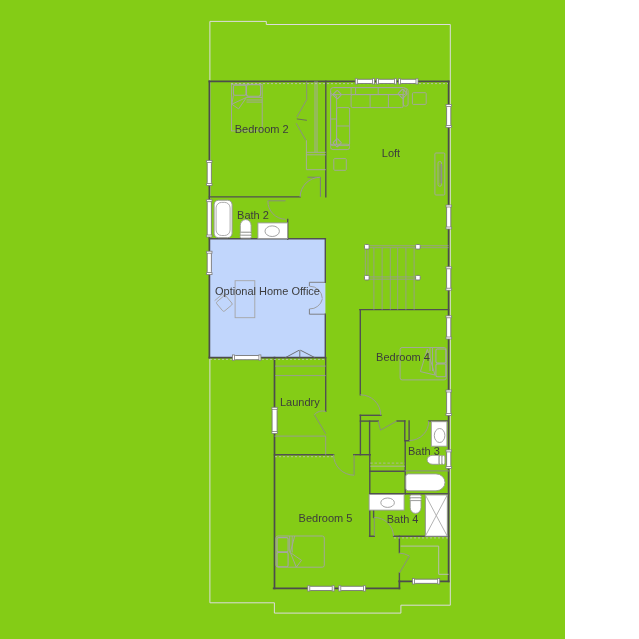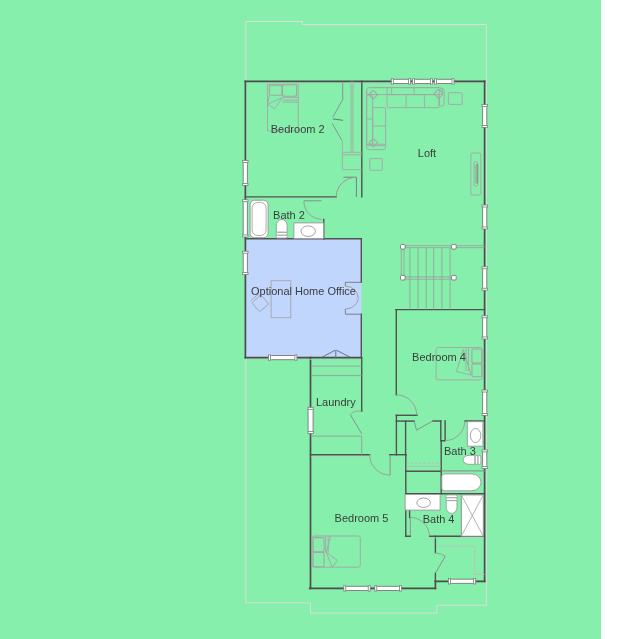--- a/index.html
+++ b/index.html
@@ -1,16 +1,16 @@
 <!DOCTYPE html>
 <html><head>
 <meta charset="utf-8">
 <style>
   html,body{margin:0;padding:0;background:#fff;}
-  .wrap{width:565px;height:639px;position:relative;overflow:hidden;background:#86efac;padding-left:36px;}
+  .wrap{width:565px;height:639px;position:relative;overflow:hidden;background:#84cc16;}
   text{font-family:"Liberation Sans", sans-serif;font-size:11px;fill:#3c3c3c;}
 </style>
 </head>
 <body>
 <div class="wrap">
 <svg width="639" height="639" viewBox="0 0 639 639">
 
 <path d="M209.9,21.4 L266.3,21.4 L266.3,24.5 L450.3,24.5 L450.3,605.2 L400.9,605.2 L400.9,613.1 L274.4,613.1 L274.4,602.8 L209.9,602.8 Z" fill="none" stroke="#dcdcdc" stroke-width="1"></path>
 
 <rect x="209.6" y="238.8" width="115.8" height="118.8" fill="#c1d6fc"></rect>

